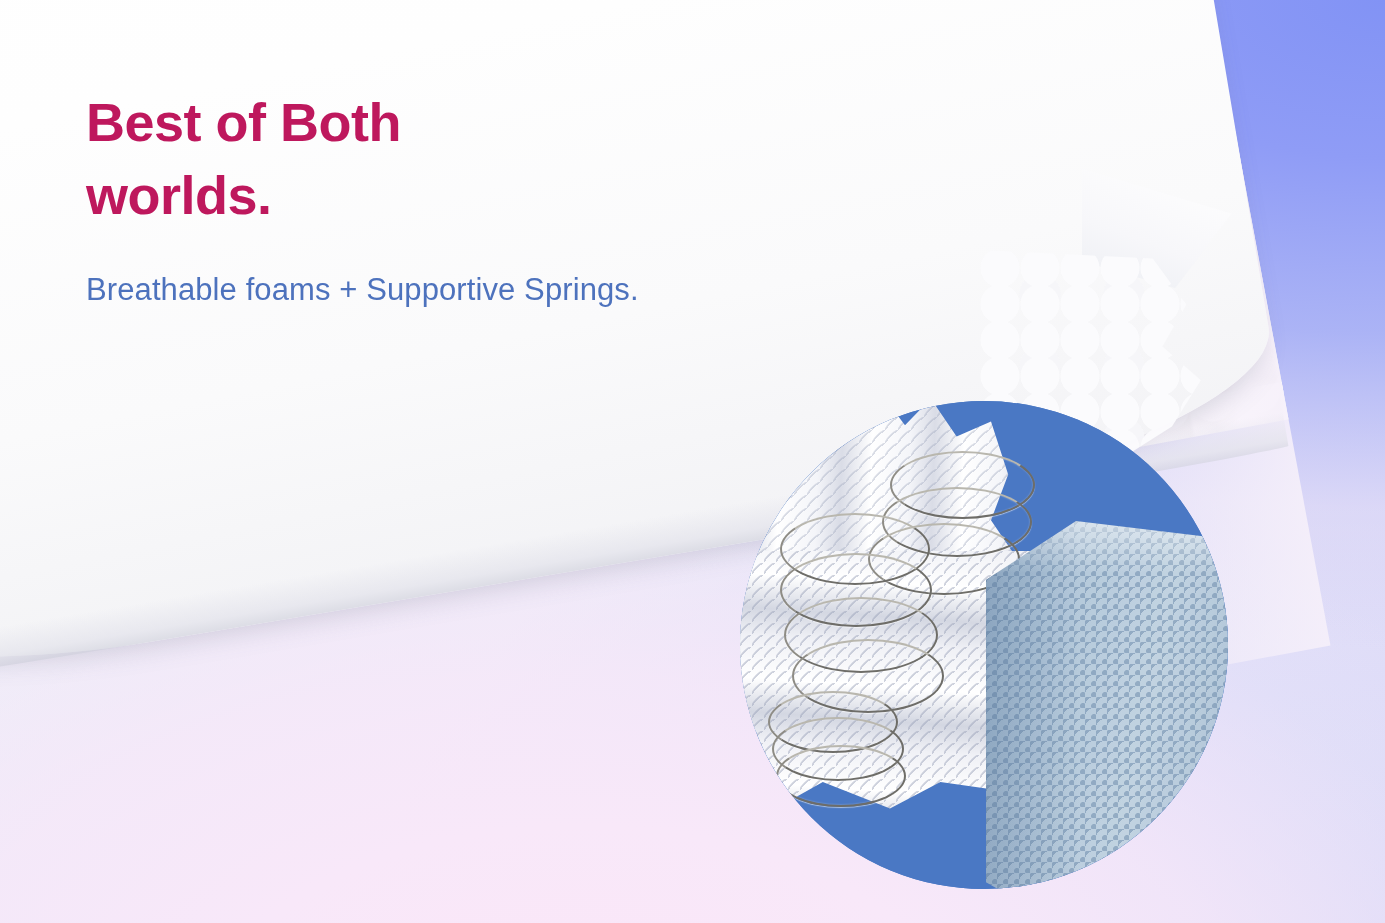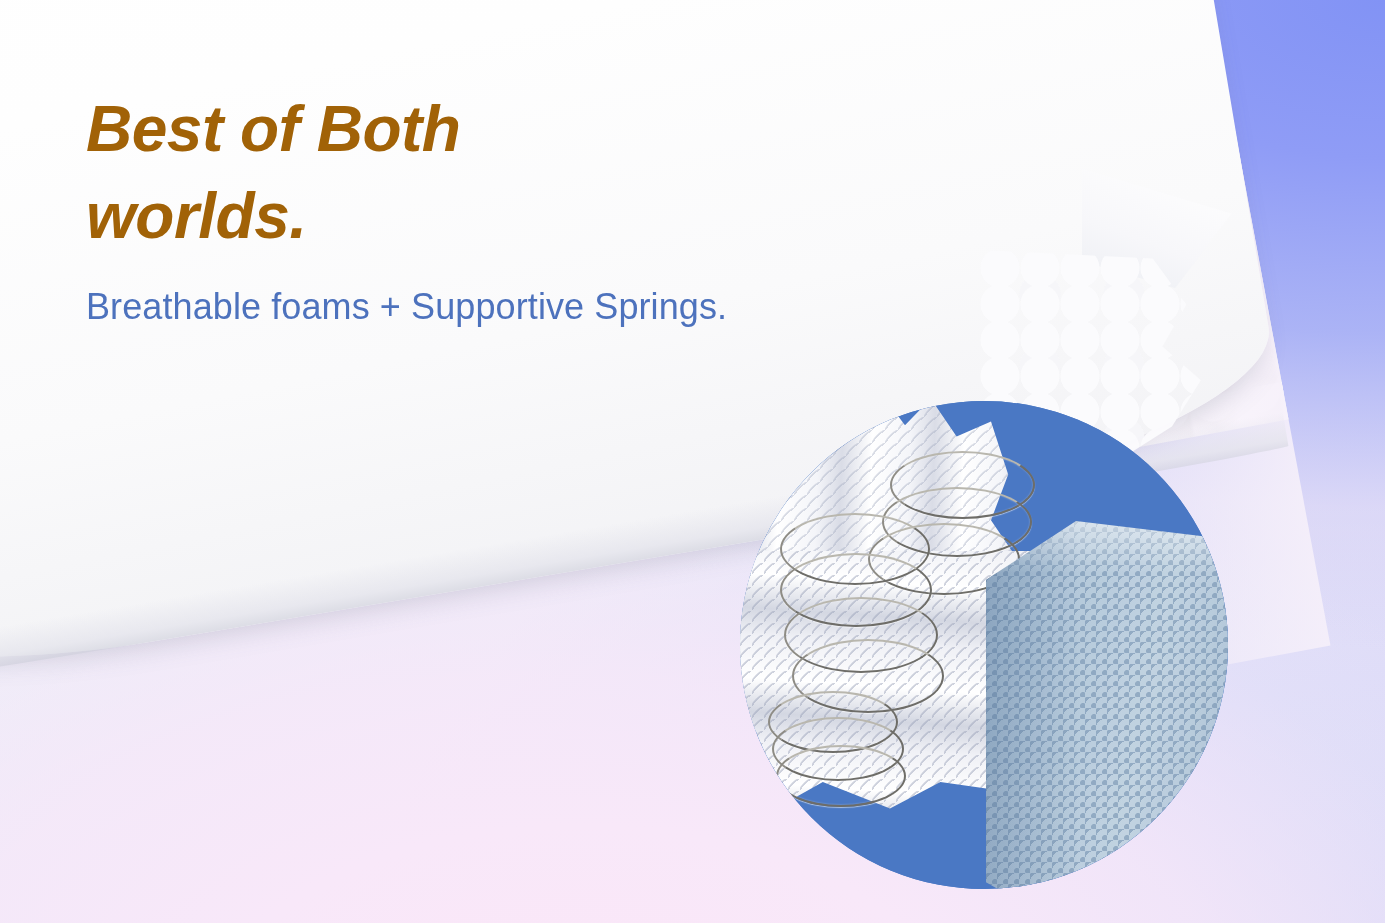--- a/index.html
+++ b/index.html
@@ -202,31 +202,30 @@
     background:linear-gradient(180deg, rgba(255,255,255,0.5) 0%, rgba(255,255,255,0) 100%);
   }
 
   
   .copy {
     position:absolute;
     left:86px; top:86px;
     width:720px;
   }
   .headline {
-    font-size:64px;
+    font-size:54px;
     font-weight:700;
     line-height:1.36;
     letter-spacing:-0.5px;
-    color:#a16207;
+    color:#be185d;
     white-space:pre-line;
-    font-style:italic;
   }
   .subhead {
-    margin-top:24px;
-    font-size:36px;
+    margin-top:38px;
+    font-size:31px;
     font-weight:400;
     line-height:1.25;
     letter-spacing:0.1px;
     color:#4d72bd;
   }
 </style>
 </head>
 <body>
 
 <div id="banner">

